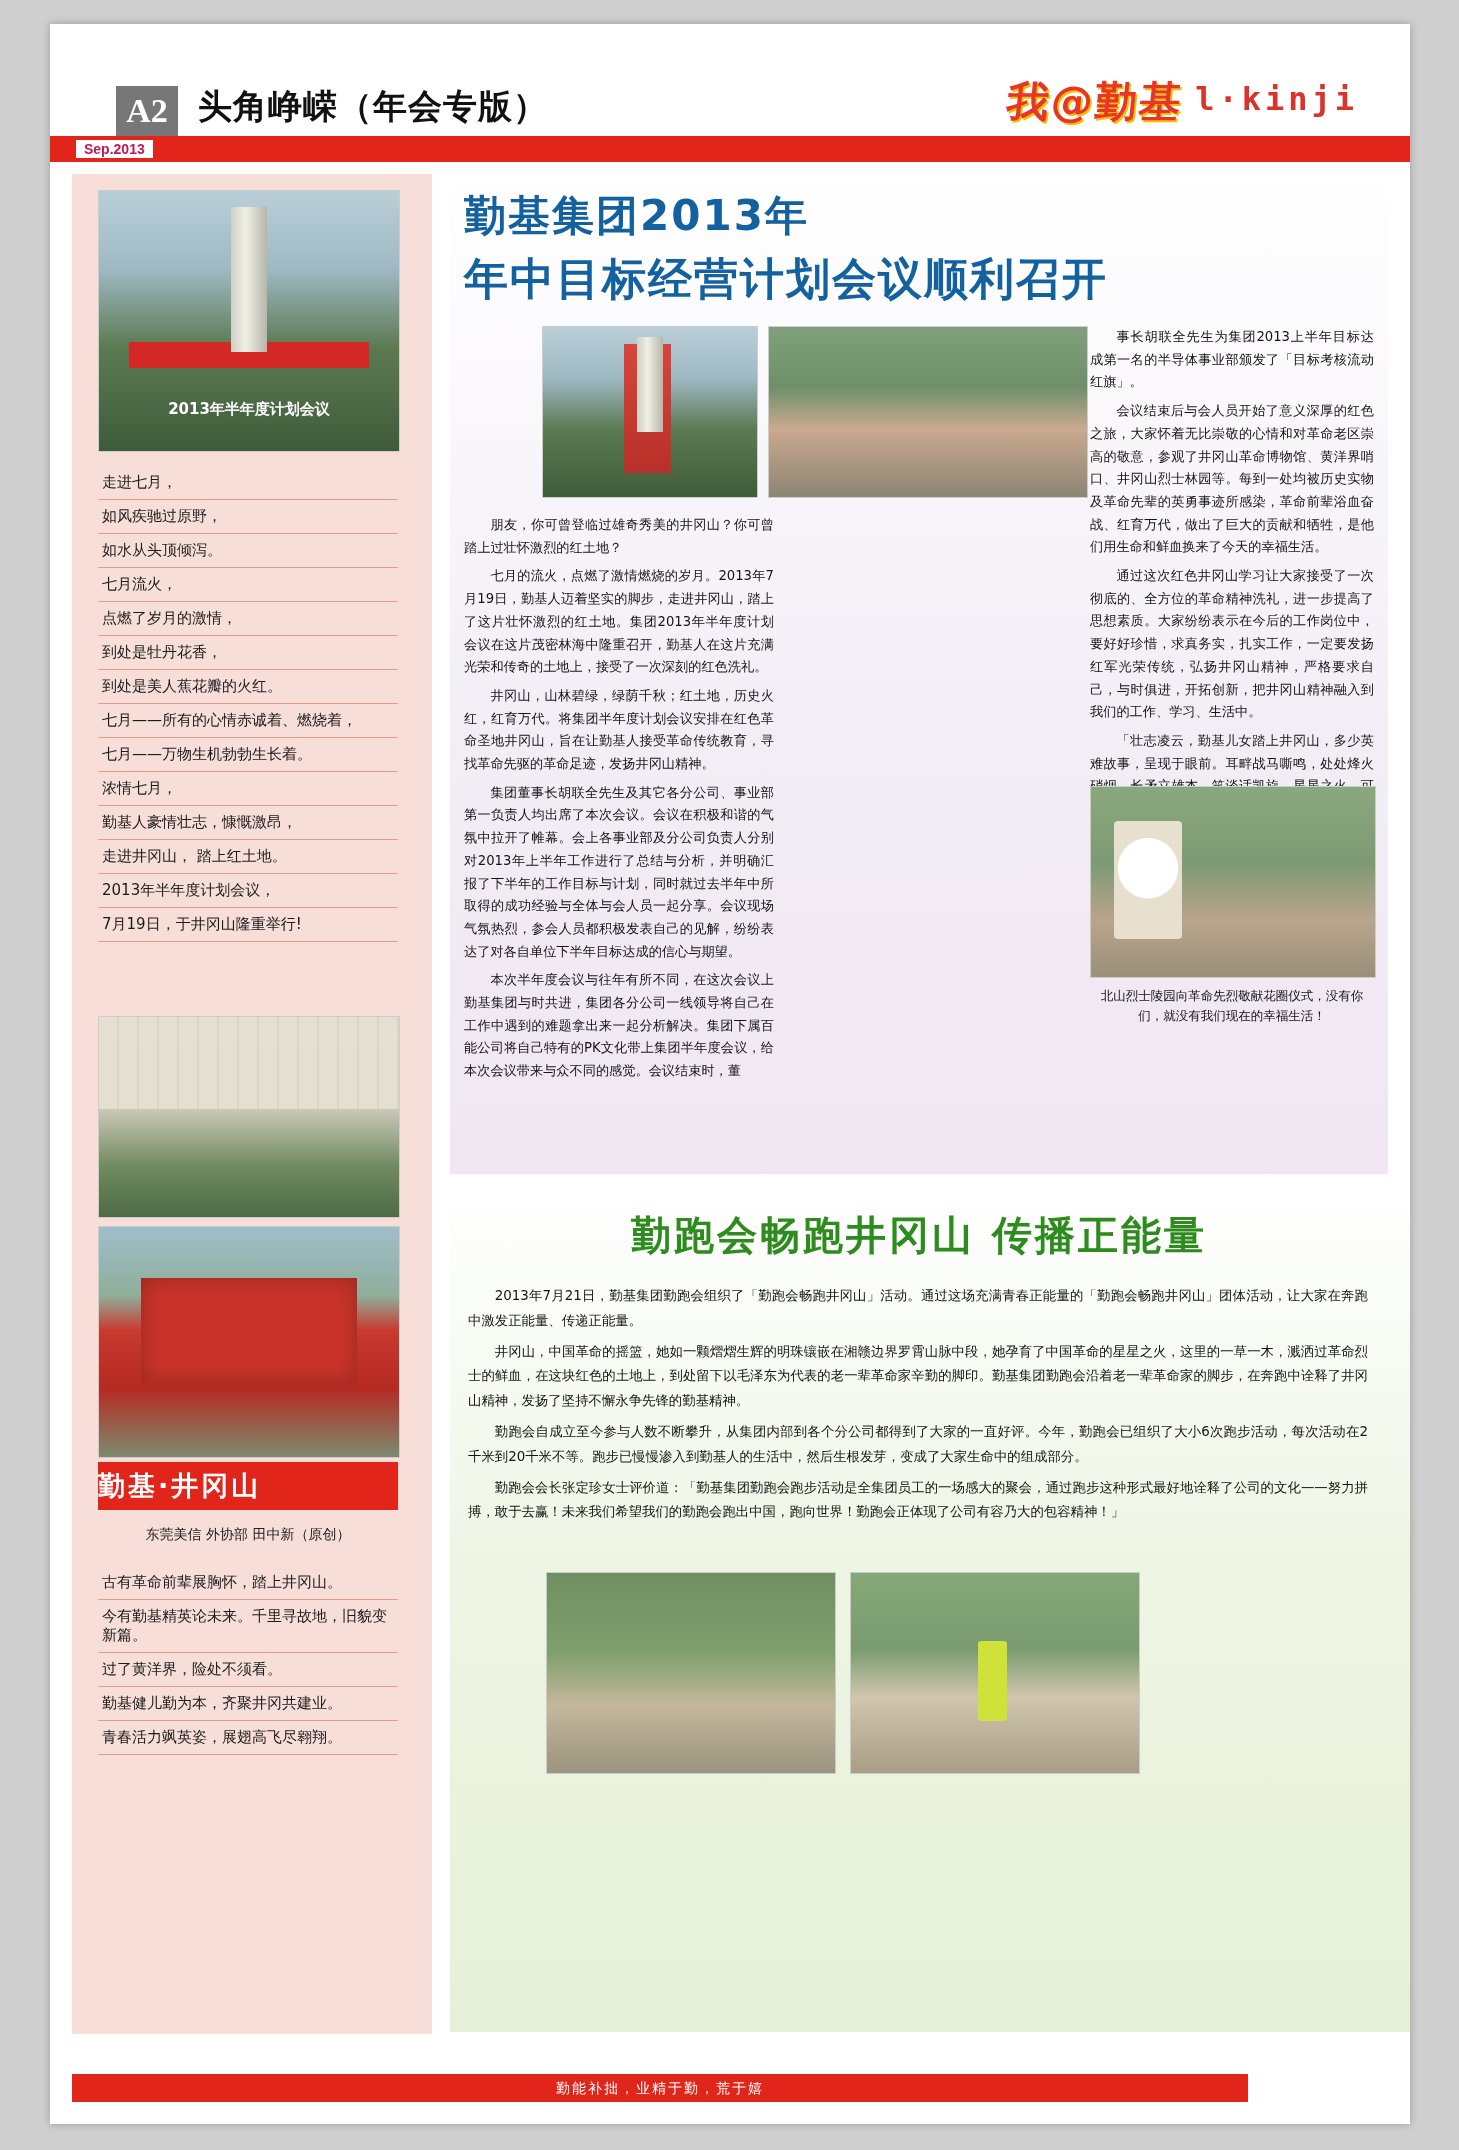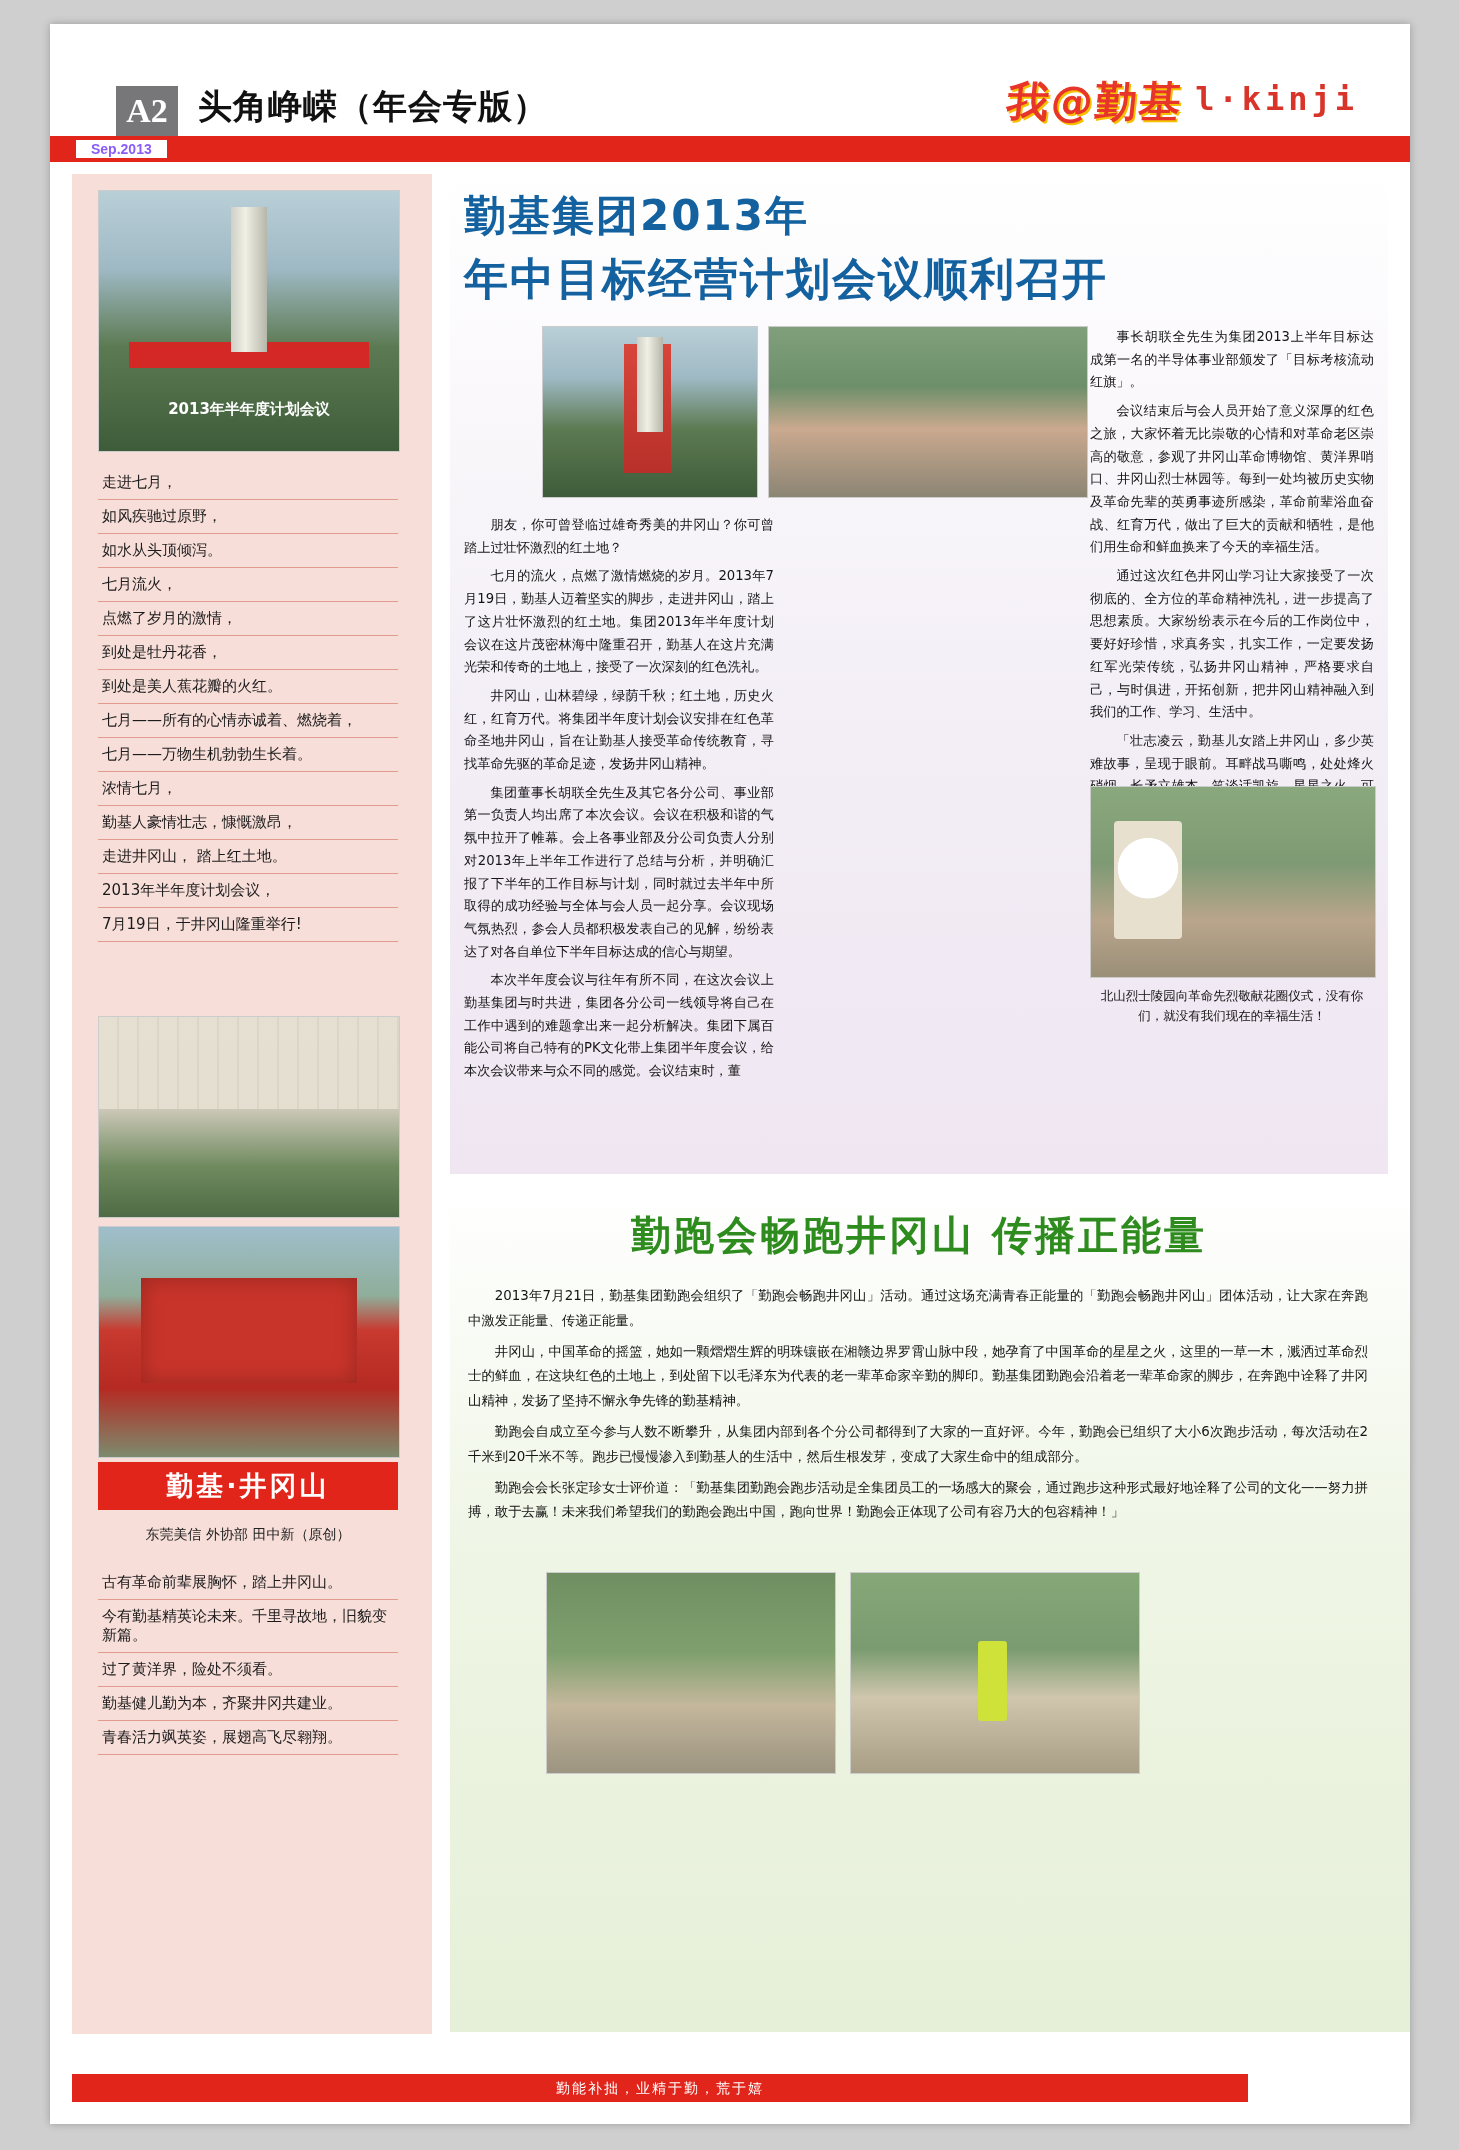--- a/index.html
+++ b/index.html
@@ -32,22 +32,22 @@
     font-family:"DejaVu Sans",sans-serif;letter-spacing:2px;
     text-shadow:2px 2px 0 #f6c000;
     transform:skewX(-6deg);
   }
   .logo-en{
     display:inline-block;color:#d8342a;font-size:32px;font-weight:bold;letter-spacing:4px;
     font-family:"DejaVu Sans Mono","Liberation Mono",monospace;margin-left:12px;vertical-align:6px;
   }
   .red-bar{position:absolute;left:0;top:112px;width:1360px;height:26px;background:#e1251b;}
   .red-bar .date{
-    position:absolute;left:26px;top:4px;background:#fff;color:#8b5cf6;font-size:14px;
-    padding:1px 15px;font-weight:bold;font-family:"Liberation Sans",sans-serif;
+    position:absolute;left:26px;top:4px;background:#fff;color:#be185d;font-size:14px;
+    padding:1px 8px;font-weight:bold;font-family:"Liberation Sans",sans-serif;
   }
 
   
   .left-col{position:absolute;left:22px;top:150px;width:360px;height:1860px;background:#f7ded9;}
   .photo{position:absolute;background:#8a9a82;overflow:hidden;border:1px solid #ccc;}
   .photo .cap{
     position:absolute;left:0;right:0;bottom:0;color:#fff;font-size:12px;text-align:center;
   }
 
   
@@ -63,21 +63,21 @@
     background:linear-gradient(180deg,#7fa07a 0%,#6d8f6a 35%,#caa98f 60%,#8b8574 100%);
   }
   .ph-wall{
     background:linear-gradient(180deg,#d7d3c3 0%,#cfcabb 45%,#6f8a5e 75%,#4f6b45 100%);
   }
   .ph-flag{
     background:linear-gradient(180deg,#9fbecb 0%,#8fae9a 30%,#c8392f 45%,#b52a22 70%,#7c8b6e 100%);
   }
 
   .banner-red{
-    position:absolute;left:0;width:100%;background:#e1251b;color:#fff;text-align:center;
+    position:absolute;left:0;width:100%;background:#e1251b;color:#fff;text-align:left;
     font-weight:bold;
   }
 
   .poem{position:absolute;left:26px;width:300px;}
   .poem .line{
     border-bottom:1px solid #e09a8e;padding:7px 4px 7px 4px;font-size:15px;color:#1b1b1b;
     font-family:"DejaVu Sans",sans-serif;
   }
   .authors{
     position:absolute;left:26px;width:300px;text-align:center;font-size:14px;color:#222;

